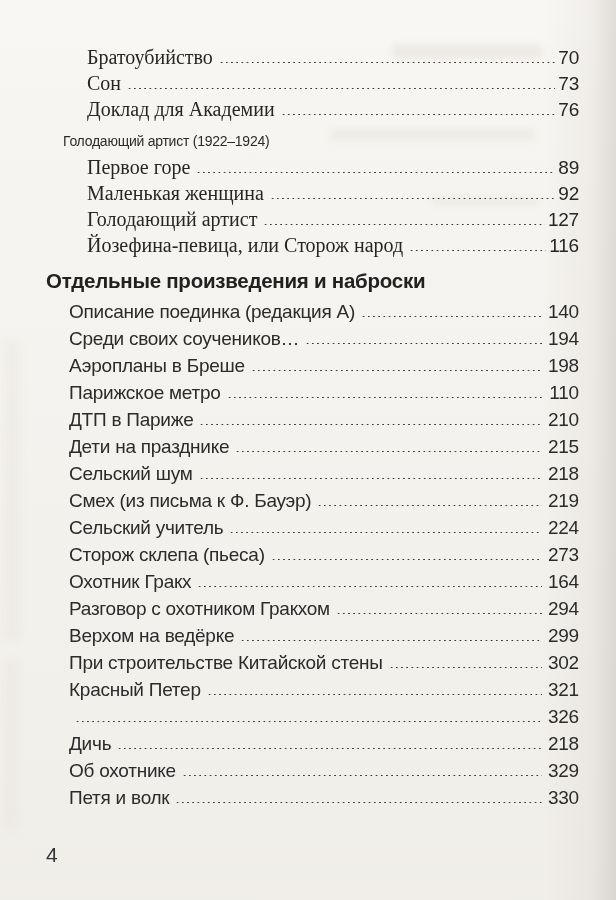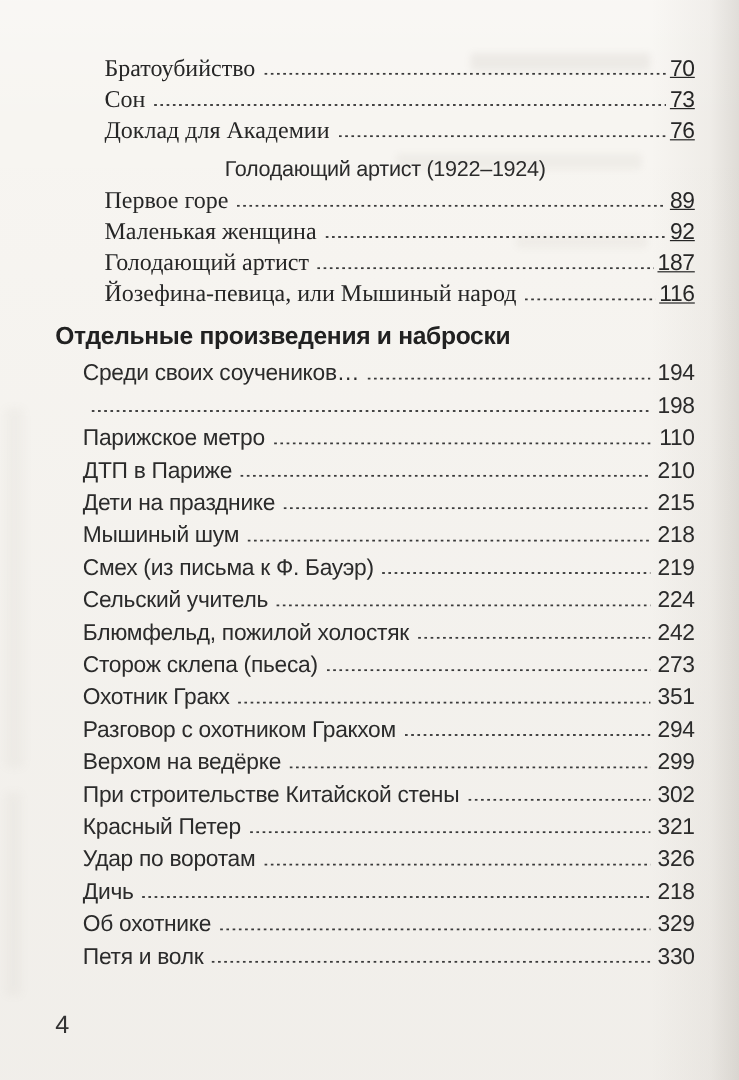--- a/index.html
+++ b/index.html
@@ -56,30 +56,29 @@
 
   
   .row-sub {
     height:26px; line-height:26px;
     padding-left:41px;
     font-family:"Liberation Serif", serif;
     font-size:20px;
     letter-spacing:0;
     color:#262626;
   }
-  .row-sub .pageno { font-size:19px;text-decoration:underline; }
+  .row-sub .pageno { font-size:19px; }
   .row-sub .leader { margin-right:3px; }
 
   
   .row-top {
     height:25px; line-height:25px;
     margin-top:7px;
     padding-left:17px;
-    font-size:18px;
-    justify-content:center;
+    font-size:14px;
   }
 
   
   .row-section {
     height:28px; line-height:28px;
     margin-top:9px; margin-bottom:3px;
     padding-left:0;
     font-size:20.5px;
     font-weight:bold;
     color:#212121;
@@ -138,84 +137,85 @@
     <span class="pageno">89</span>
   </div>
       <div class="row row-sub">
     <span class="title">Маленькая женщина</span>
     <span class="leader"></span>
     <span class="pageno">92</span>
   </div>
       <div class="row row-sub">
     <span class="title">Голодающий артист</span>
     <span class="leader"></span>
-    <span class="pageno">187</span>
-  </div>
-      <div class="row row-sub">
-    <span class="title">Йозефина-певица, или Мышиный народ</span>
+    <span class="pageno">127</span>
+  </div>
+      <div class="row row-sub">
+    <span class="title">Йозефина-певица, или Сторож народ</span>
     <span class="leader"></span>
     <span class="pageno">116</span>
   </div>
       <div class="row row-section">
     <span class="title">Отдельные произведения и наброски</span>
 
   </div>
       <div class="row row-main">
+    <span class="title">Описание поединка (редакция А)</span>
+    <span class="leader"></span>
+    <span class="pageno">140</span>
+  </div>
+      <div class="row row-main">
     <span class="title">Среди своих соучеников…</span>
     <span class="leader"></span>
     <span class="pageno">194</span>
   </div>
       <div class="row row-main">
+    <span class="title">Аэропланы в Бреше</span>
     <span class="leader"></span>
     <span class="pageno">198</span>
   </div>
       <div class="row row-main">
     <span class="title">Парижское метро</span>
     <span class="leader"></span>
     <span class="pageno">110</span>
   </div>
       <div class="row row-main">
     <span class="title">ДТП в Париже</span>
     <span class="leader"></span>
     <span class="pageno">210</span>
   </div>
       <div class="row row-main">
     <span class="title">Дети на празднике</span>
     <span class="leader"></span>
     <span class="pageno">215</span>
   </div>
       <div class="row row-main">
-    <span class="title">Мышиный шум</span>
+    <span class="title">Сельский шум</span>
     <span class="leader"></span>
     <span class="pageno">218</span>
   </div>
       <div class="row row-main">
     <span class="title">Смех (из письма к Ф. Бауэр)</span>
     <span class="leader"></span>
     <span class="pageno">219</span>
   </div>
       <div class="row row-main">
     <span class="title">Сельский учитель</span>
     <span class="leader"></span>
     <span class="pageno">224</span>
   </div>
       <div class="row row-main">
-    <span class="title">Блюмфельд, пожилой холостяк</span>
-    <span class="leader"></span>
-    <span class="pageno">242</span>
-  </div>
-      <div class="row row-main">
     <span class="title">Сторож склепа (пьеса)</span>
     <span class="leader"></span>
     <span class="pageno">273</span>
   </div>
       <div class="row row-main">
     <span class="title">Охотник Гракх</span>
     <span class="leader"></span>
-    <span class="pageno">351</span>
+    <span class="pageno">164</span>
   </div>
       <div class="row row-main">
     <span class="title">Разговор с охотником Гракхом</span>
     <span class="leader"></span>
     <span class="pageno">294</span>
   </div>
       <div class="row row-main">
     <span class="title">Верхом на ведёрке</span>
     <span class="leader"></span>
     <span class="pageno">299</span>
@@ -224,21 +224,20 @@
     <span class="title">При строительстве Китайской стены</span>
     <span class="leader"></span>
     <span class="pageno">302</span>
   </div>
       <div class="row row-main">
     <span class="title">Красный Петер</span>
     <span class="leader"></span>
     <span class="pageno">321</span>
   </div>
       <div class="row row-main">
-    <span class="title">Удар по воротам</span>
     <span class="leader"></span>
     <span class="pageno">326</span>
   </div>
       <div class="row row-main">
     <span class="title">Дичь</span>
     <span class="leader"></span>
     <span class="pageno">218</span>
   </div>
       <div class="row row-main">
     <span class="title">Об охотнике</span>

